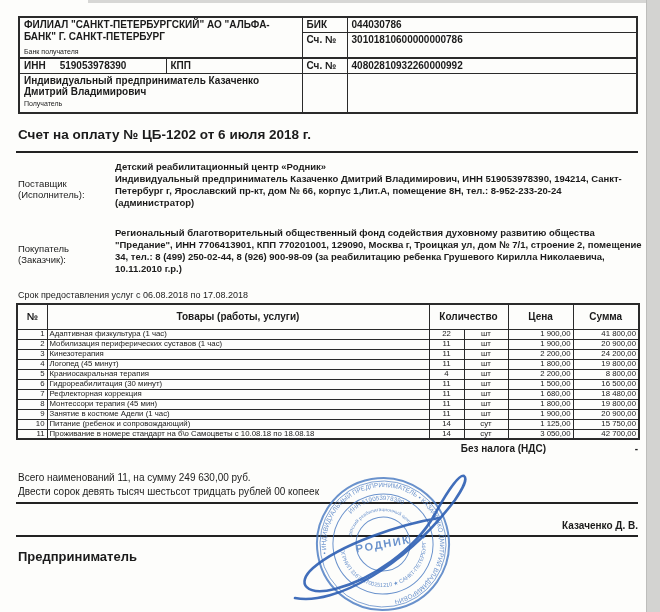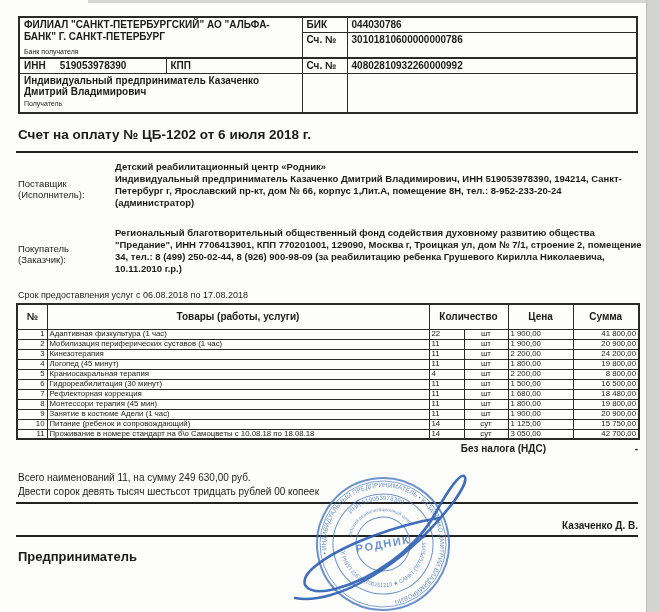--- a/index.html
+++ b/index.html
@@ -45,23 +45,23 @@
 
   
   .items-table { position:absolute; left:16px; top:303px; width:622px;
     border-collapse:collapse; table-layout:fixed; border:2px solid #2a2a2a; }
   .items-table th, .items-table td { border:1px solid #2a2a2a; }
   .items-table th { font-size:10px; font-weight:bold; height:25px; text-align:center; }
   .items-table td { font-size:7.8px; height:10px; padding:0 2px; line-height:1.1;
     white-space:nowrap; overflow:hidden; }
   .c-num  { text-align:right; }
   .c-name { text-align:left; }
-  .c-qty  { text-align:left; }
+  .c-qty  { text-align:center; }
   .c-unit { text-align:center; }
-  .c-price{ }
+  .c-price{ text-align:right; }
   .c-sum  { text-align:right; }
 
   
   .totals { position:absolute; right:22px; top:443px; font-size:10px; font-weight:bold; }
   .totals-row { display:flex; justify-content:flex-end; margin-bottom:2px; }
   .totals-row .t-val { width:92px; text-align:right; }
 
   
   .summary-items { position:absolute; left:18px; top:472px; font-size:10px; }
   .summary-words { position:absolute; left:18px; top:486px; font-size:10px; font-weight:normal; }

